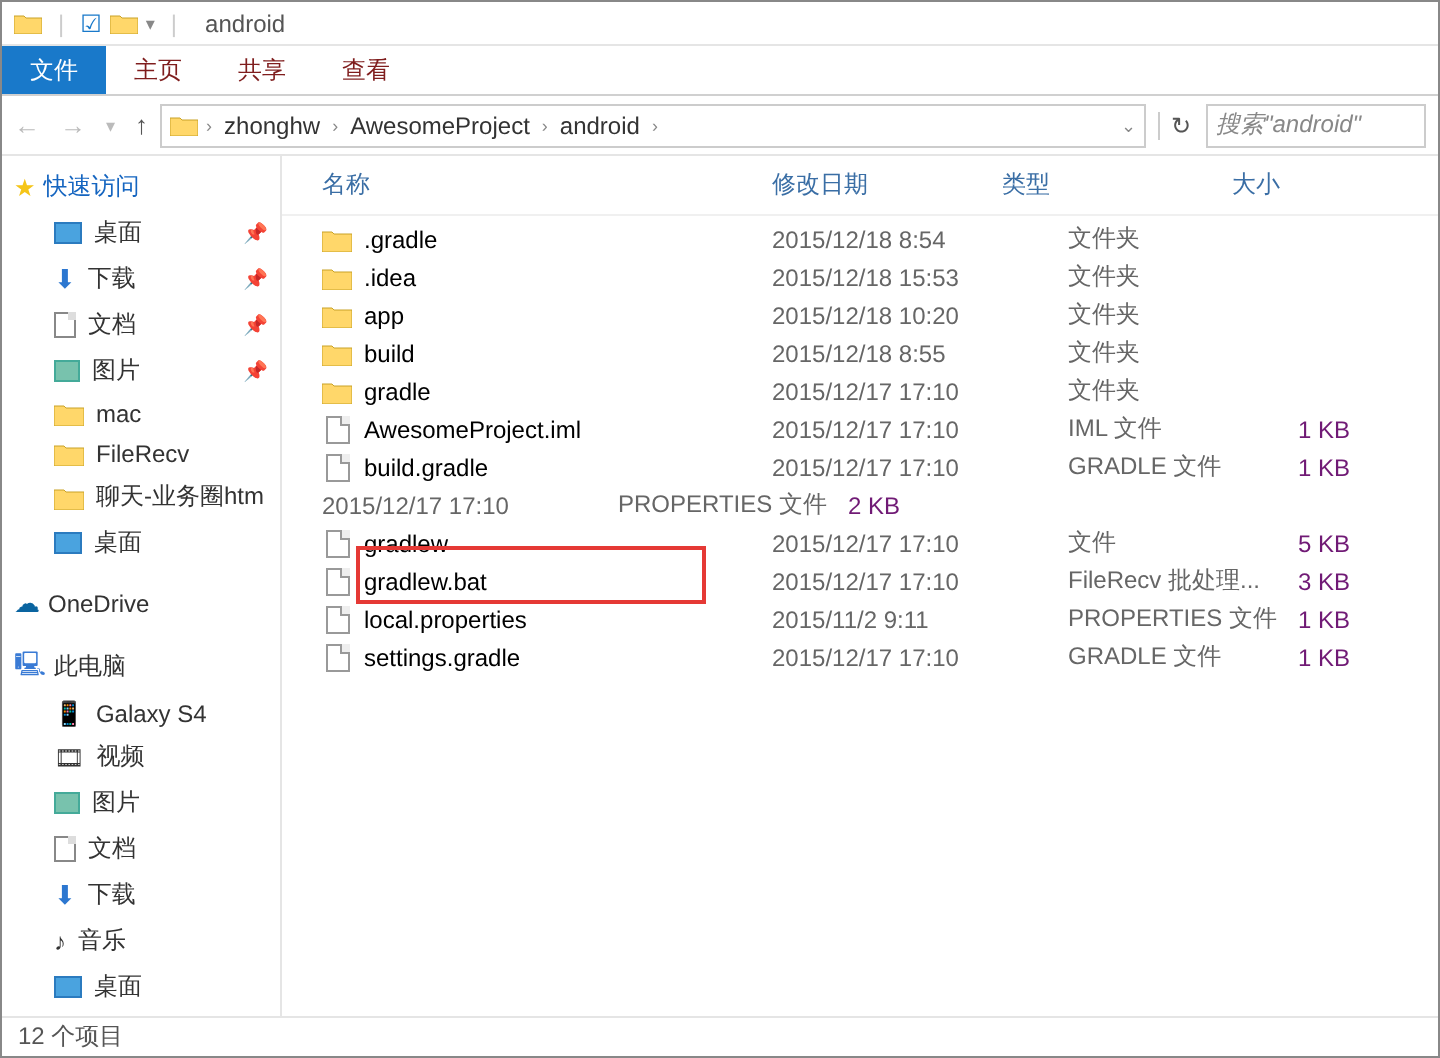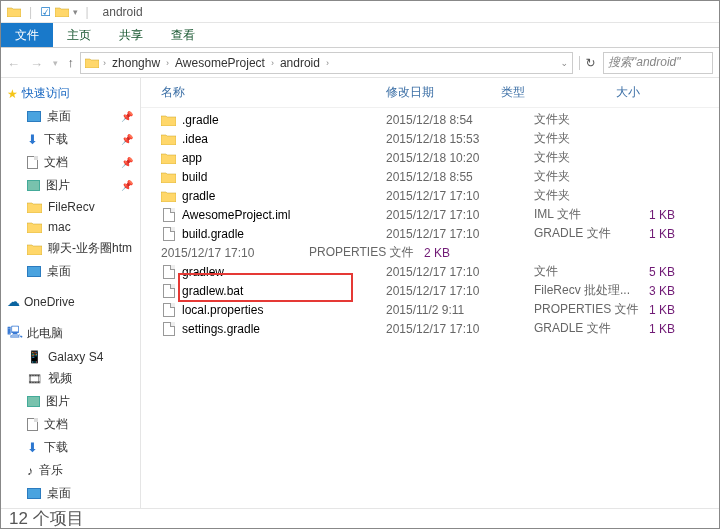--- a/index.html
+++ b/index.html
@@ -8,21 +8,21 @@
 
 .titlebar { height: 22px; background: #fff; display: flex; align-items: center; border-bottom: 1px solid #e5e5e5; }
 .titlebar .tb-icons { display: flex; align-items: center; gap: 4px; padding-left: 6px; }
 .titlebar .tb-sep { color: #ccc; margin: 0 4px; }
 .titlebar .tb-title { margin-left: 6px; color: #555; }
 .folder-small { width: 14px; height: 11px; display: inline-block; }
 .folder-svg { fill: #ffd76a; stroke: #c9a227; stroke-width: 0.5; }
 
 
 .ribbon { height: 25px; display: flex; align-items: stretch; border-bottom: 1px solid #d0d0d0; }
-.ribbon .tab { padding: 4px 14px; font-size: 12px; color: #14532d; cursor: default; }
+.ribbon .tab { padding: 4px 14px; font-size: 12px; color: #7f1d1d; cursor: default; }
 .ribbon .tab.file { background: #1979ca; color: #fff; }
 .ribbon .tab:not(.file) { border-right: 0; }
 
 
 .addr-row { height: 30px; display: flex; align-items: center; padding: 3px 6px; gap: 6px; border-bottom: 1px solid #e5e5e5; }
 .nav-arrows { display: flex; align-items: center; gap: 10px; color: #999; }
 .nav-arrows span { font-size: 13px; }
 .arrow-dis { color: #bbb; }
 .arrow-up { color: #555; }
 .addr { flex: 1; display: flex; align-items: center; border: 1px solid #ccc; height: 22px; padding: 0 4px; gap: 4px; }
@@ -65,21 +65,21 @@
 .file-row .fname { width: 225px; display: flex; align-items: center; gap: 6px; }
 .file-row .fdate { width: 115px; color: #666; }
 .file-row .ftype { width: 115px; color: #666; margin-left: 33px; }
 .file-row .fsize { width: 60px; color: #701a75; text-align: left; padding-right: 8px;}
 .file-icon { width: 15px; height: 13px; display: inline-flex; align-items: center; justify-content: center; }
 .file-doc { width: 12px; height: 14px; background: #fff; border: 1px solid #999; display: inline-block; position: relative; }
 .file-doc::after { content: ""; position: absolute; right: -1px; top: -1px; width: 4px; height: 4px; background: #eee; border-left: 1px solid #999; border-bottom: 1px solid #999; }
 .highlight-box { position: absolute; border: 2px solid #e53935; left: 177px; width: 175px; height: 29px; top: 272px; pointer-events: none; }
 
 
-.status { position: absolute; bottom: 0; left: 0; right: 0; height: 20px; border-top: 1px solid #e5e5e5; display: flex; align-items: center; padding: 0 8px; color: #555; font-size: 17px; }
+.status { position: absolute; bottom: 0; left: 0; right: 0; height: 20px; border-top: 1px solid #e5e5e5; display: flex; align-items: center; padding: 0 8px; color: #555; font-size: 12px; }
 </style>
 </head>
 <body>
 
 <div class="titlebar">
   <div class="tb-icons">
     <span class="folder-small">
       <svg viewBox="0 0 14 11">
           <path class="folder-svg" d="M0 2 h5 l1 1 h8 v8 h-14 z"></path>
         </svg>
@@ -159,27 +159,27 @@
         </div>
         <div class="item">
           <span class="pic-icon"></span>
           <span>图片</span>
           <span class="pin">📌</span>
         </div>
         <div class="item">
           <span class="folder-icon"><svg viewBox="0 0 15 12">
               <path class="folder-svg" d="M0 2 h5 l1 1 h9 v9 h-15 z"></path>
             </svg></span>
-          <span>FileRecv</span>
+          <span>mac</span>
         </div>
         <div class="item">
           <span class="folder-icon"><svg viewBox="0 0 15 12">
               <path class="folder-svg" d="M0 2 h5 l1 1 h9 v9 h-15 z"></path>
             </svg></span>
-          <span>mac</span>
+          <span>FileRecv</span>
         </div>
         <div class="item">
           <span class="folder-icon"><svg viewBox="0 0 15 12">
               <path class="folder-svg" d="M0 2 h5 l1 1 h9 v9 h-15 z"></path>
             </svg></span>
           <span>聊天-业务圈htm</span>
         </div>
         <div class="item">
           <span class="desktop-icon"></span>
           <span>桌面</span>

